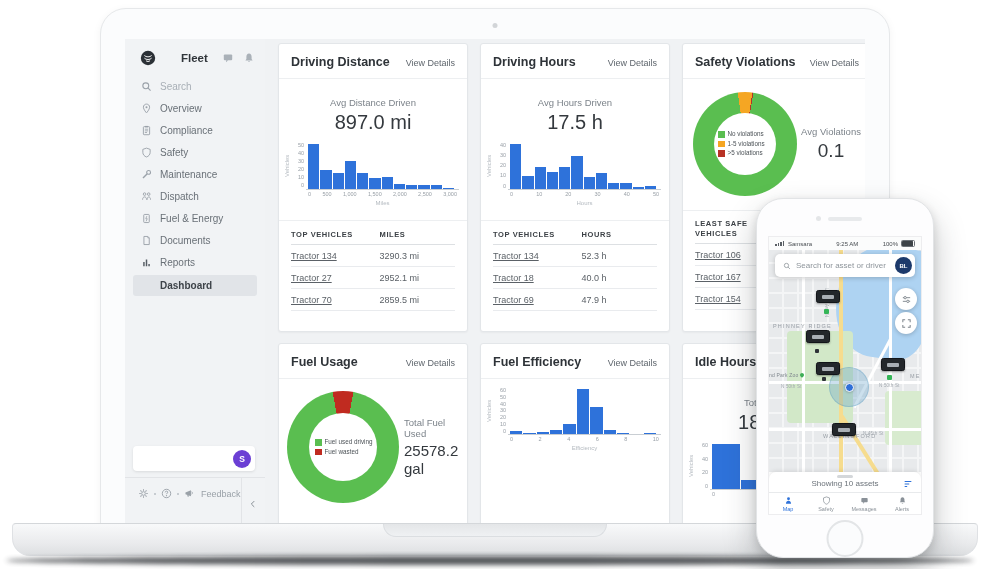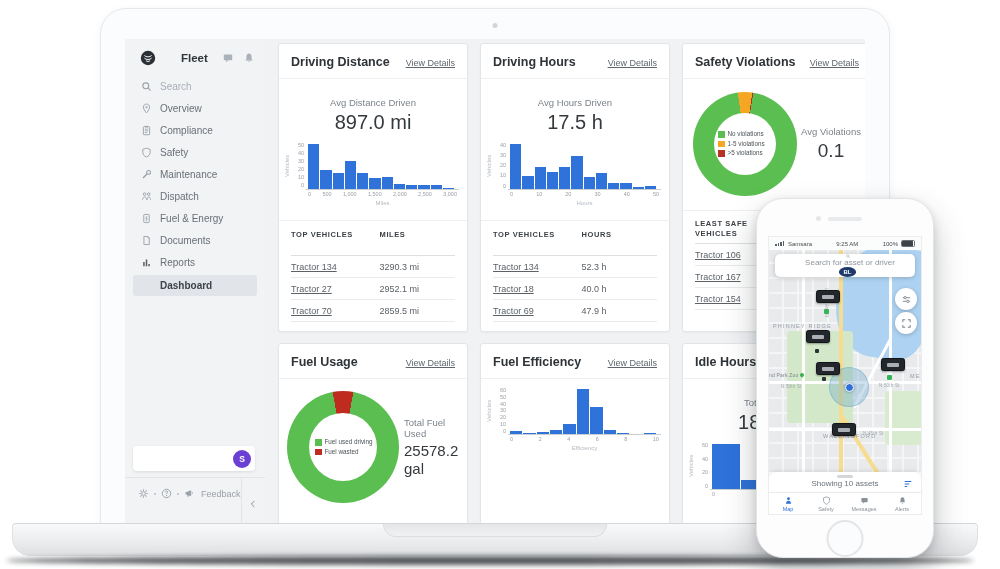--- a/index.html
+++ b/index.html
@@ -41,40 +41,40 @@
   .feedback{font-size:9px;color:#9aa1a8;margin-left:1px;}
   .foot-collapse{width:25px;align-self:stretch;border-left:1px solid #e2e4e7;display:flex;align-items:center;justify-content:center;color:#878e95;padding-top:2px;}
 
   
   .main{position:absolute;left:140px;top:0;right:0;bottom:0;}
   .card{position:absolute;width:190px;background:#fff;border:1px solid #e3e6e9;border-radius:3px;box-shadow:0 1px 2px rgba(0,0,0,.04);box-sizing:border-box;}
   .r1{top:4px;height:289px;} .r2{top:304px;height:262px;}
   .co1{left:13px;} .co2{left:215px;} .co3{left:417px;}
   .card-h{display:flex;align-items:baseline;justify-content:space-between;padding:11px 12px 9px;border-bottom:1px solid #edeff1;}
   .card-title{font-size:12.5px;font-weight:bold;color:#2e3338;}
-  .view-details{font-size:9px;color:#5f666d;text-decoration:underline;cursor:pointer;white-space:nowrap;}
+  .view-details{font-size:9px;color:#5f666d;cursor:pointer;white-space:nowrap;}
   .metric{text-align:center;margin-top:18px;}
   .metric-label{font-size:9.5px;color:#7c838a;}
   .metric-value{font-size:20px;color:#34393e;margin-top:3px;}
 
   
   .hist{display:flex;margin:9px 8px 0 5px;height:66px;align-items:flex-start;}
   .hylab{width:9px;height:46px;writing-mode:vertical-rl;transform:rotate(180deg);font-size:6px;color:#b4bac0;text-align:center;}
   .hyax{width:13px;height:46px;display:flex;flex-direction:column;justify-content:space-between;align-items:flex-end;
     font-size:5.5px;color:#99a0a7;padding-right:2px;box-sizing:border-box;line-height:1;}
   .hcol{flex:1;display:flex;flex-direction:column;}
   .hplot{height:46px;display:flex;align-items:flex-end;gap:1px;border-bottom:1px solid #c9ced3;padding:0 5px 0 2px;}
   .hbar{flex:1;background:#2e72da;}
   .hxax{display:flex;justify-content:space-between;font-size:5.5px;color:#99a0a7;padding:2px 2px 0;line-height:1;}
   .hxlab{text-align:center;font-size:6px;color:#b4bac0;margin-top:2px;}
 
   
   .tdiv{border-top:1px solid #edeff1;margin-top:11px;}
   .vt{margin:0 12px;}
-  .vt-head{display:flex;font-size:7.5px;font-weight:bold;color:#3c4146;letter-spacing:.6px;padding:9px 0 16px;border-bottom:1px solid #dde0e3;}
+  .vt-head{display:flex;font-size:7.5px;font-weight:bold;color:#3c4146;letter-spacing:.6px;padding:9px 0 5px;border-bottom:1px solid #dde0e3;}
   .vt-c1{width:54%;} .vt-c2{flex:1;}
   .vt-row{display:flex;font-size:9px;color:#5b6167;padding:6px 0 5px;border-bottom:1px solid #e9ebee;align-items:baseline;}
   .vt-name{width:54%;text-decoration:underline;cursor:pointer;}
   .vt-val{flex:1;}
   .ls-head{font-size:7.5px;font-weight:bold;color:#3c4146;letter-spacing:.6px;padding:8px 0 4px;border-bottom:1px solid #dde0e3;width:64px;line-height:1.3;}
 
   
   .donut{position:relative;border-radius:50%;flex-shrink:0;}
   .donut-hole{position:absolute;background:#fff;border-radius:50%;}
   .legend{position:absolute;inset:0;display:flex;flex-direction:column;justify-content:center;gap:3px;z-index:2;}
@@ -97,21 +97,21 @@
     border:2px solid #e3e5e7;background:#fbfcfd;box-sizing:border-box;}
   .pscreen{position:absolute;left:11px;top:37px;width:154px;height:279px;background:#fff;overflow:hidden;border:1px solid #ededef;box-sizing:border-box;}
   .pstatus{position:absolute;top:0;left:0;right:0;height:13px;display:flex;align-items:center;justify-content:space-between;
     padding:0 6px;font-size:6px;color:#474c51;z-index:7;background:rgba(250,251,251,.85);}
   .sig{display:flex;align-items:flex-end;gap:1px;margin-right:2px;}
   .sig i{display:block;width:1.5px;background:#5a6066;}
   .sgroup{display:flex;align-items:center;gap:2px;}
   .batt{width:12px;height:5.5px;border:1px solid #6a7076;border-radius:1.5px;position:relative;margin-left:1px;}
   .batt::after{content:'';position:absolute;top:.5px;left:.5px;bottom:.5px;right:.5px;background:#3c4247;border-radius:.5px;}
   .psearch{position:absolute;top:17px;left:6px;right:6px;height:23px;background:#fff;border-radius:5px;
-    box-shadow:0 1px 5px rgba(0,0,0,.2);display:flex;align-items:center;padding:0 3px 0 8px;z-index:6;box-sizing:border-box;flex-direction:column;}
+    box-shadow:0 1px 5px rgba(0,0,0,.2);display:flex;align-items:center;padding:0 3px 0 8px;z-index:6;box-sizing:border-box;}
   .psearch svg{width:8px;height:8px;color:#8e959b;}
   .ph-placeholder{flex:1;margin-left:5px;font-size:8px;color:#8e959b;}
   .pavatar{width:17px;height:17px;border-radius:50%;background:#1d3a6b;color:#fff;font-size:6px;font-weight:bold;
     display:flex;align-items:center;justify-content:center;}
   .pmap{position:absolute;top:13px;left:0;right:0;height:222px;background:#e8eaec;overflow:hidden;
     background-image:repeating-linear-gradient(0deg,transparent 0 13px,#f4f5f6 13px 15px),
                      repeating-linear-gradient(90deg,transparent 0 13px,#f4f5f6 13px 15px);}
   .water{position:absolute;left:68px;top:-4px;width:92px;height:112px;background:#aed3f2;border-radius:48% 0 30% 45%;transform:rotate(8deg);}
   .park1{position:absolute;left:18px;top:81px;width:66px;height:92px;background:#d2e8c8;border-radius:4px;}
   .park2{position:absolute;left:116px;top:141px;width:42px;height:54px;background:#d8ebcf;border-radius:4px;}

